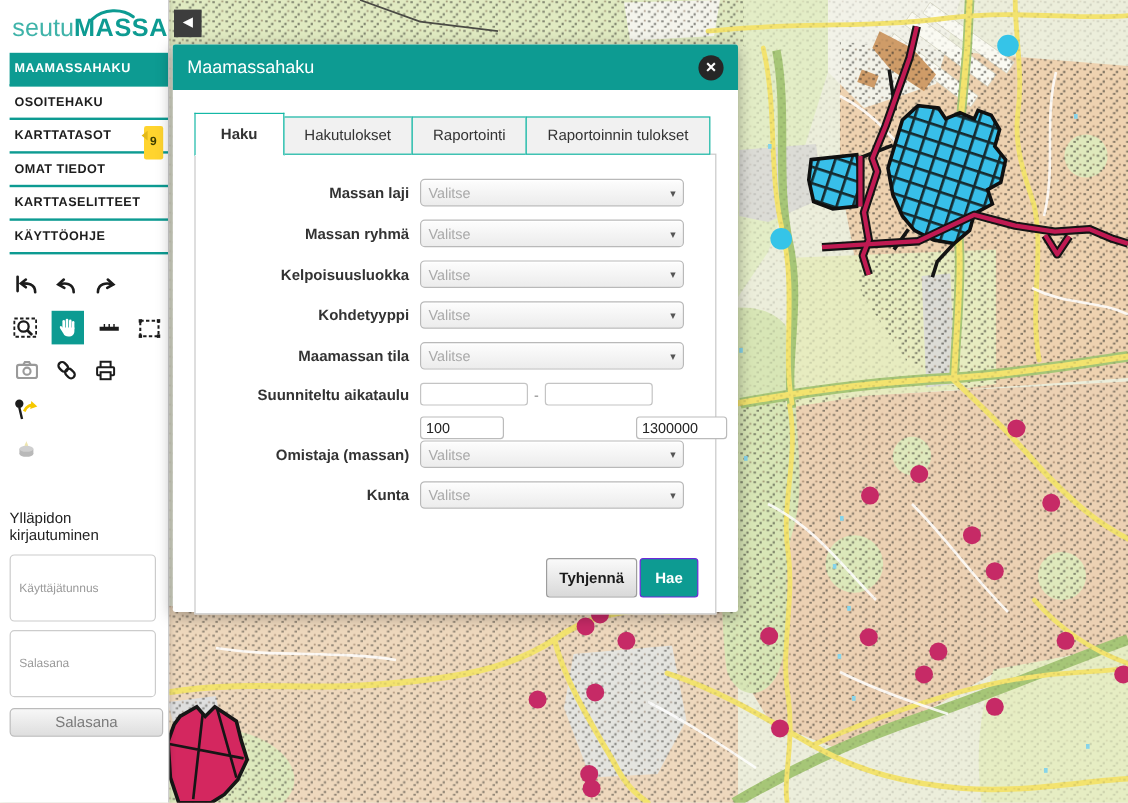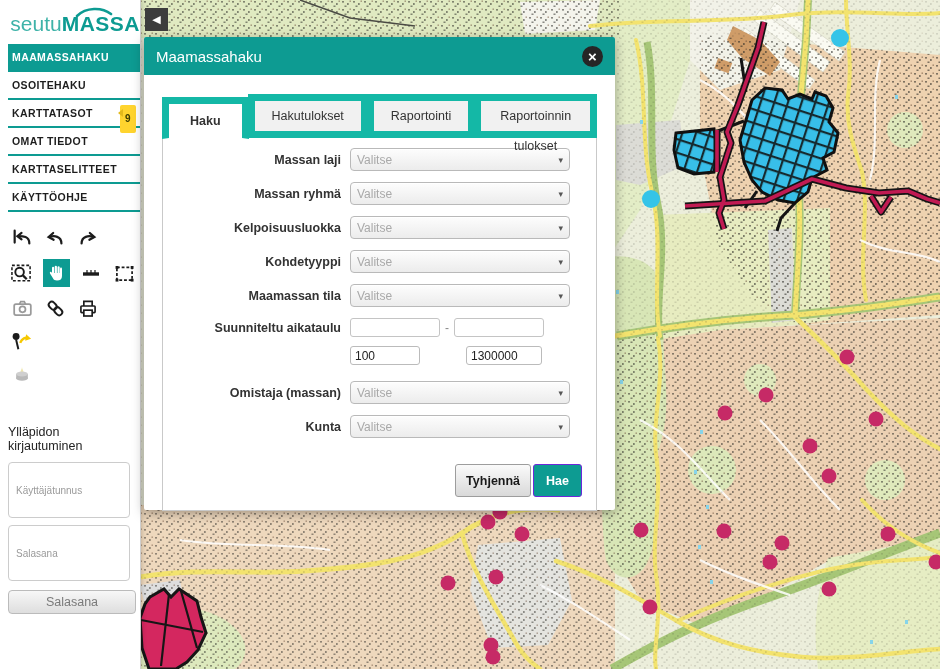--- a/index.html
+++ b/index.html
@@ -41,48 +41,48 @@
     color:#fff;border:none;z-index:7;font-size:11px;line-height:1;cursor:pointer;padding:0;}
   .dialog{position:absolute;left:144px;top:37px;width:471px;height:473px;background:#fff;
     z-index:6;border-radius:2px;box-shadow:0 3px 12px rgba(0,0,0,.35);}
   .dialog-header{height:38px;background:#0d9b92;display:flex;align-items:center;
     padding:0 12px;border-radius:2px 2px 0 0;}
   .dialog-title{color:#fff;font-size:15px;flex:1;}
   .close-btn{width:21px;height:21px;border-radius:50%;background:#262626;color:#fff;border:none;
     font-size:15px;font-weight:bold;line-height:19px;text-align:center;padding:0;cursor:pointer;}
   .dialog-body{padding:19px 18px 0 18px;}
   .tabs{display:flex;align-items:flex-end;position:relative;z-index:2;}
-  .tab{background:#f1f1f1;border:7px solid #14b8a6;height:30px;line-height:30px;
+  .tab{background:#f1f1f1;border:1px solid #14b8a6;height:30px;line-height:30px;
     font-size:12.5px;color:#333;padding:0 17px;margin-left:-1px;text-align:center;cursor:pointer;}
   .tab:first-child{margin-left:0;}
   .tab.active{font-weight:bold;background:#fff;height:34px;line-height:34px;
     border-bottom:1px solid #fff;margin-bottom:-1px;z-index:3;padding:0 21px;}
   .content-box{border:1px solid #c9c9c9;margin-top:-1px;height:362px;position:relative;
-    padding-top:10px;background:#fff;}
+    padding-top:20px;background:#fff;}
   .form-row{display:flex;align-items:center;margin-bottom:11px;}
   .form-label{width:178px;text-align:right;font-size:12.5px;font-weight:bold;color:#333;
     padding-right:9px;flex:none;}
   .select{width:206px;height:21px;border:1px solid #b9b9b9;border-radius:4px;
     background:linear-gradient(#fdfdfd,#ececec);display:flex;align-items:center;
     padding:0 6px;box-shadow:inset 0 1px 0 #fff;cursor:pointer;}
   .select-value{flex:1;font-size:12px;color:#a9a9a9;}
   .select-arrow{font-size:9px;color:#555;}
   .row-tight{margin-bottom:5px;}
   .mini-input{width:80px;height:17px;border:1px solid #c4c4c4;border-radius:3px;
     font-size:12px;padding:0 4px;color:#444;background:#fff;}
   .dash{color:#888;font-size:12px;margin:0 5px;}
   .slider{position:relative;width:222px;height:17px;}
   .slider-track{position:absolute;left:5px;right:5px;top:2px;height:12px;
     background:#6fc2cb;border-radius:6px;}
   .slider-handle{position:absolute;width:17px;height:17px;top:0;border-radius:5px;
     background:#0e96a2;cursor:pointer;}
   .slider-handle.left{left:0;}
   .slider-handle.right{right:0;}
-  .amt-row{display:flex;width:192px;justify-content:space-between;
-    margin-left:187px;margin-top:9px;margin-bottom:16px;}
+  .amt-row{display:flex;width:256px;justify-content:space-between;
+    margin-left:187px;margin-top:9px;margin-bottom:1px;}
   .amt{height:17px;border:1px solid #bbb;border-radius:3px;font-size:12px;
     padding:0 4px;color:#222;background:#fff;}
   .amt.min{width:60px;}
   .amt.max{width:66px;}
   .btn-row{position:absolute;right:14px;bottom:13px;display:flex;gap:2px;}
   .btn-clear{min-width:60px;height:33px;background:linear-gradient(#fafafa,#d9d9d9);
     border:1px solid #9d9d9d;border-radius:3px;font-size:12.5px;color:#1a1a1a;
     font-weight:bold;padding:0 10px;cursor:pointer;}
   .btn-search{min-width:48px;height:33px;background:#0d9b92;border:1px solid #6d28d9;
     border-radius:3px;color:#fff;font-weight:bold;font-size:12.5px;padding:0 12px;cursor:pointer;}

